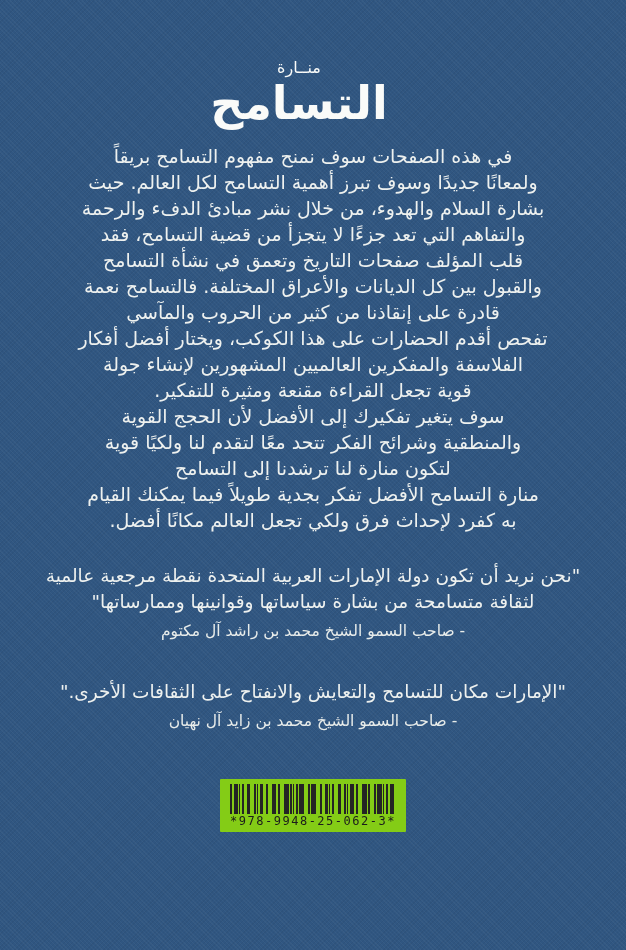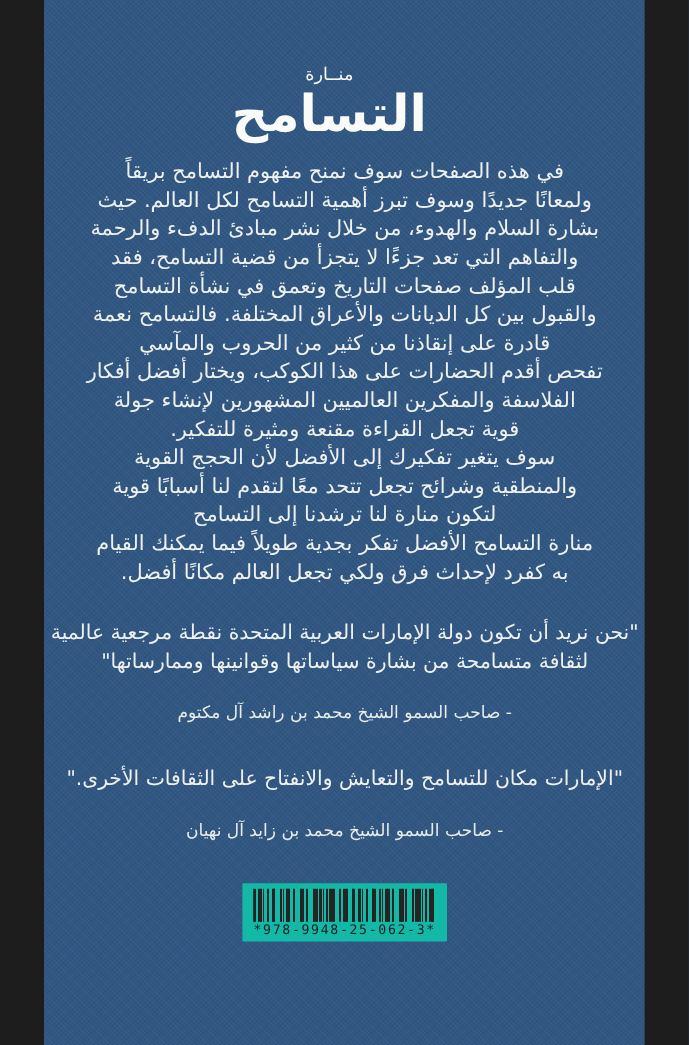--- a/index.html
+++ b/index.html
@@ -3,21 +3,21 @@
 <meta charset="utf-8">
 <style>
   html, body {
     margin: 0;
     padding: 0;
     background: #1d1d1d;
     font-family: "DejaVu Sans", sans-serif;
   }
   .cover {
     position: relative;
-    width: 546px;
+    width: 626px;
     height: 950px;
     margin: 0 auto;
     background-color: #305681;
     color: #f2f4f1;
     overflow: hidden;
     direction: rtl;
     text-align: center;
   }
   
   .cover::before {
@@ -67,30 +67,30 @@
   .quote-block-2 { margin-top: 36px; }
   .quote-line {
     font-size: 18.5px;
     line-height: 26px;
     white-space: nowrap;
     color: #eef1ef;
   }
   .attribution {
     font-size: 15.5px;
     line-height: 24px;
-    margin-top: 21px;
+    margin-top: 4px;
     color: #e8ecea;
     white-space: nowrap;
   }
   .barcode-box {
     direction: ltr;
-    margin: 36px auto 0 auto;
+    margin: 46px auto 0 auto;
     width: 186px;
     height: 53px;
-    background: #14b8a6;
+    background: #84cc16;
     border-radius: 1px;
     padding-top: 5px;
     box-sizing: border-box;
   }
   .barcode-bars {
     width: 166px;
     height: 30px;
     margin: 0 auto;
     background-image:
       repeating-linear-gradient(90deg, #242424 0 2px, transparent 2px 6px),
@@ -123,21 +123,21 @@
       <div class="line">ولمعانًا جديدًا وسوف تبرز أهمية التسامح لكل العالم. حيث</div>
       <div class="line">بشارة السلام والهدوء، من خلال نشر مبادئ الدفء والرحمة</div>
       <div class="line">والتفاهم التي تعد جزءًا لا يتجزأ من قضية التسامح، فقد</div>
       <div class="line">قلب المؤلف صفحات التاريخ وتعمق في نشأة التسامح</div>
       <div class="line">والقبول بين كل الديانات والأعراق المختلفة. فالتسامح نعمة</div>
       <div class="line">قادرة على إنقاذنا من كثير من الحروب والمآسي</div>
       <div class="line">تفحص أقدم الحضارات على هذا الكوكب، ويختار أفضل أفكار</div>
       <div class="line">الفلاسفة والمفكرين العالميين المشهورين لإنشاء جولة</div>
       <div class="line">قوية تجعل القراءة مقنعة ومثيرة للتفكير.</div>
       <div class="line">سوف يتغير تفكيرك إلى الأفضل لأن الحجج القوية</div>
-      <div class="line">والمنطقية وشرائح تجعل تتحد معًا لتقدم لنا أسبابًا قوية</div>
+      <div class="line">والمنطقية وشرائح الفكر تتحد معًا لتقدم لنا ولكيًا قوية</div>
       <div class="line">لتكون منارة لنا ترشدنا إلى التسامح</div>
       <div class="line">منارة التسامح الأفضل تفكر بجدية طويلاً فيما يمكنك القيام</div>
       <div class="line"><span>به كفرد لإحداث فرق ولكي تجعل العالم مكانًا </span><span class="bold">أفضل.</span></div>
     </div>
 
     <div class="quote-block-1">
       <div class="quote-line">"نحن نريد أن تكون دولة الإمارات العربية المتحدة نقطة مرجعية عالمية</div>
       <div class="quote-line">لثقافة متسامحة من بشارة سياساتها وقوانينها وممارساتها"</div>
       <div class="attribution">- صاحب السمو الشيخ محمد بن راشد آل مكتوم</div>
     </div>

